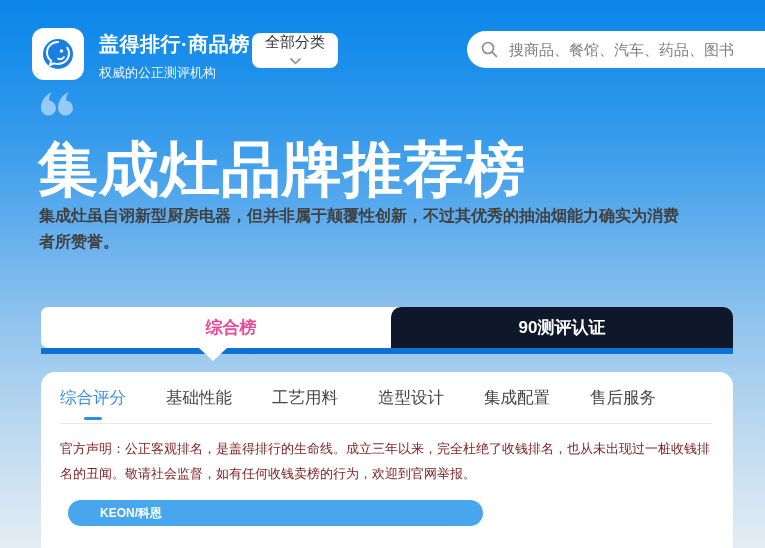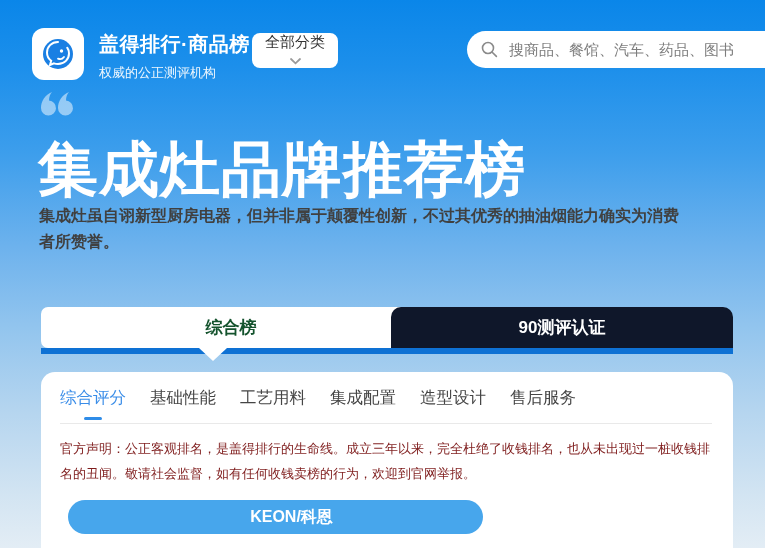--- a/index.html
+++ b/index.html
@@ -26,39 +26,39 @@
   .search-pill input::placeholder { color:#7d7d7d; }
 
   
   .quote-mark { left:40px; top:92px; }
   .hero-title { left:38px; top:138px; margin:0; font-size:60px; font-weight:bold; color:#fff; line-height:1.05; letter-spacing:1px; }
   .hero-desc { left:39px; top:203px; width:642px; font-size:16px; font-weight:bold; color:#404040; line-height:26px; }
 
   
   .tab { height:41px; top:307px; display:flex; align-items:center; justify-content:center;
          font-size:17px; font-weight:600; border-radius:10px 10px 0 0; cursor:pointer; }
-  .tab-active { left:41px; width:380px; background:#fff; color:#14532d;border-radius:7px; }
+  .tab-active { left:41px; width:380px; background:#fff; color:#ec4899;border-radius:7px; }
   .tab-inactive { left:391px; width:342px; background:#0f172a; color:#fff; }
   .tab-underline { left:41px; top:348px; width:692px; height:6px; background:#0e71d4; }
   .tab-notch { left:199px; top:348px; width:0; height:0;
                border-left:14px solid transparent; border-right:14px solid transparent;
                border-top:13px solid #fff; z-index:2; }
 
   
   .panel { left:41px; top:372px; width:692px; height:176px; background:#fff; border-radius:14px 14px 0 0; }
-  .subtabs { display:flex; gap:24px; padding:15px 0 0 19px; font-size:16.5px; color:#454545; }
+  .subtabs { display:flex; gap:40px; padding:15px 0 0 19px; font-size:16.5px; color:#454545; }
   .subtab { position:relative; padding-bottom:14px; cursor:pointer; white-space:nowrap; }
   .subtab.active { color:#3a8de8; }
   .subtab.active::after { content:''; position:absolute; bottom:3px; left:50%; transform:translateX(-50%);
                           width:18px; height:3px; border-radius:2px; background:#2f8ce8; }
   .subtab-divider { border-top:1px solid #e9e9e9; margin:0 21px 0 19px; }
   .statement { margin:12px 21px 0 19px; font-size:13px; color:#7f1d1d; line-height:25px; }
-  .brand-pill { margin:14px 0 0 27px; width:415px; height:34px; border-radius:17px; background:#47a6ec;
+  .brand-pill { margin:14px 0 0 27px; width:415px; height:26px; border-radius:17px; background:#47a6ec;
                 display:flex; align-items:center; padding-left:32px; box-sizing:border-box;
-                color:#fff; font-size:16px; font-weight:bold; cursor:pointer;justify-content:center; }
+                color:#fff; font-size:12px; font-weight:bold; cursor:pointer; }
 </style>
 </head>
 <body>
 
 <div class="abs logo-box">
   <span style="display:flex;">
     <svg width="36" height="36" viewBox="0 0 36 36">
       <circle cx="18" cy="18" r="15" fill="#1a7fe3"></circle>
       <path d="M18 6c-6.5 0-11 4.8-11 10.5 0 3.5 1.6 6.3 4.2 8.2L10 29l4-1.6c1.2.4 2.6.6 4 .6 6.5 0 11-4.8 11-10.5 0-2.2-.6-4.2-1.8-5.8" fill="none" stroke="#fff" stroke-width="2" stroke-linecap="round"></path>
       <circle cx="21.5" cy="15" r="1.7" fill="#fff"></circle>
@@ -106,22 +106,22 @@
   <span>90测评认证</span>
 </div>
 <div class="abs tab-underline"></div>
 <div class="abs tab-notch"></div>
 
 <div class="abs panel">
   <div class="subtabs">
     <div class="subtab active">综合评分</div>
     <div class="subtab">基础性能</div>
     <div class="subtab">工艺用料</div>
+    <div class="subtab">造型设计</div>
     <div class="subtab">集成配置</div>
-    <div class="subtab">造型设计</div>
     <div class="subtab">售后服务</div>
   </div>
   <div class="subtab-divider"></div>
   <div class="statement">官方声明：公正客观排名，是盖得排行的生命线。成立三年以来，完全杜绝了收钱排名，也从未出现过一桩收钱排名的丑闻。敬请社会监督，如有任何收钱卖榜的行为，欢迎到官网举报。</div>
   <div class="brand-pill">
     <span>KEON/科恩</span>
   </div>
 </div>
 
 </body></html>

